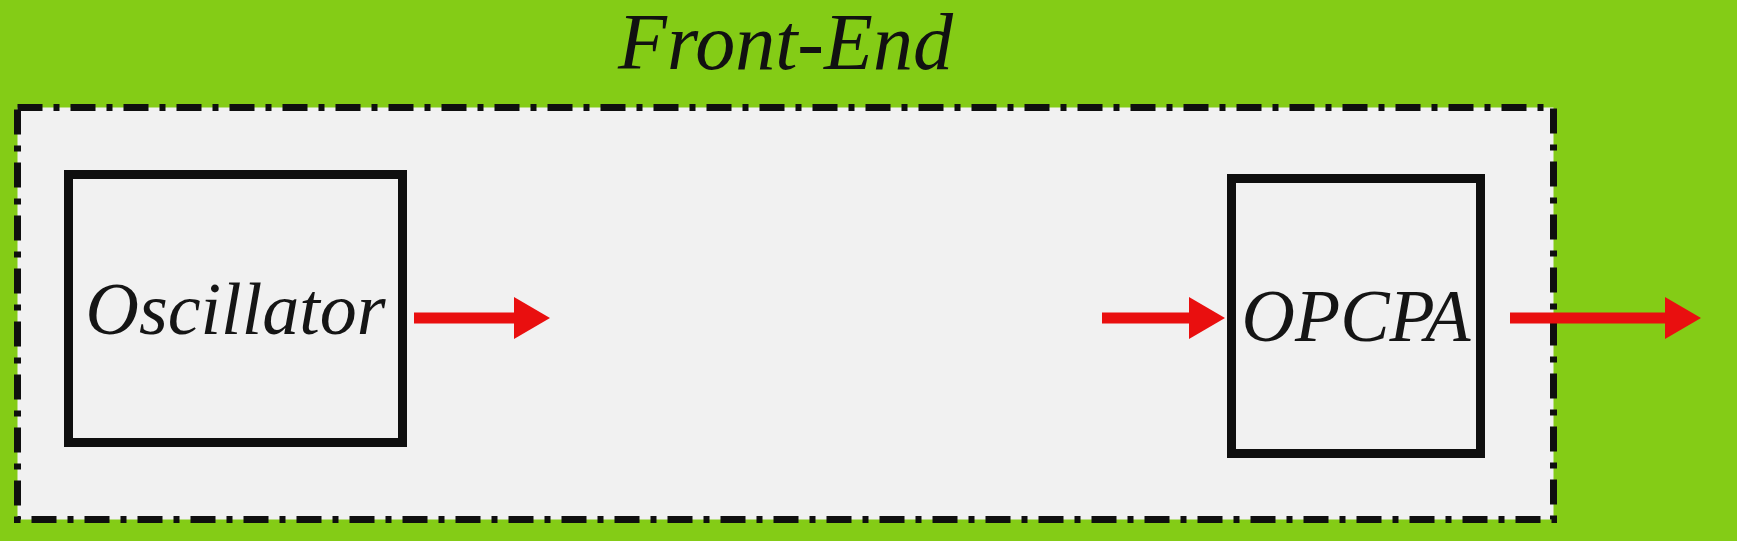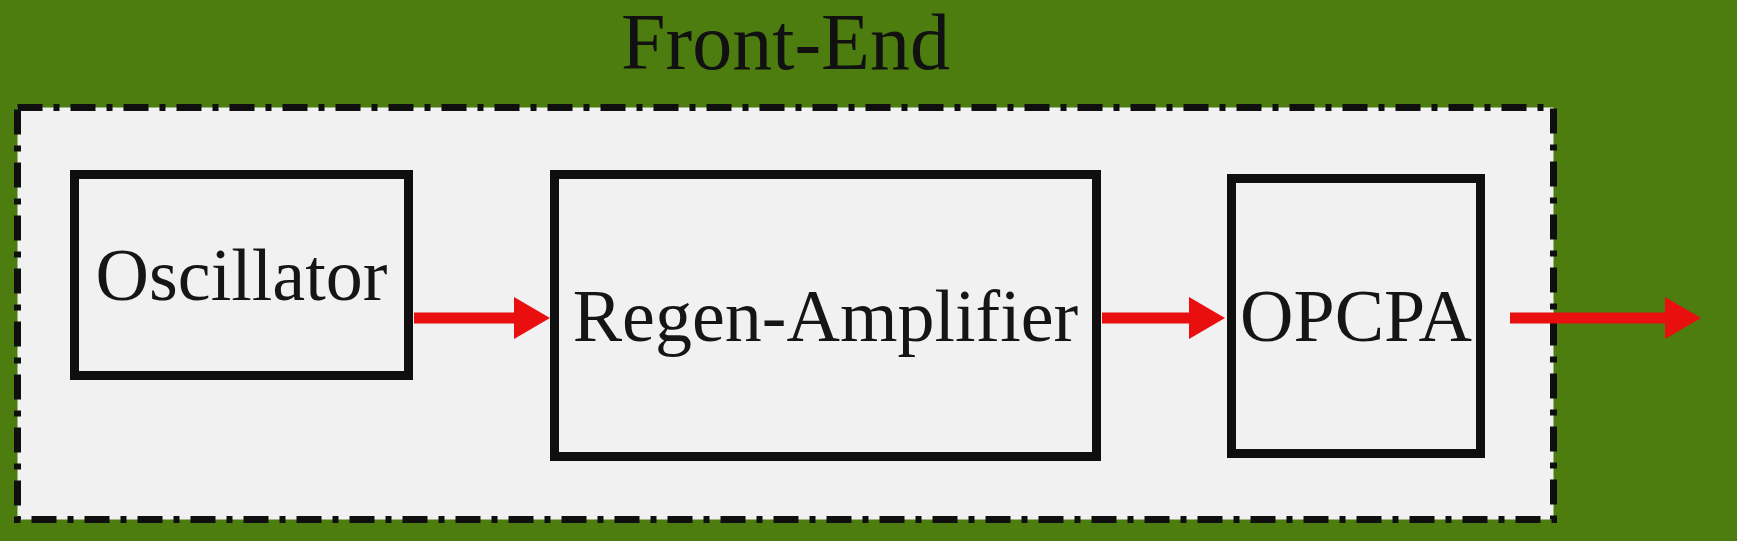--- a/index.html
+++ b/index.html
@@ -1,22 +1,23 @@
 <!DOCTYPE html>
 <html><head>
 <meta charset="utf-8">
 <style>
   html, body { margin: 0; padding: 0; background: #ffffff; }
   .canvas {
     position: relative;
     width: 1737px;
     height: 541px;
-    background: #4d7c0f;
+    background: #84cc16;
     overflow: hidden;
     font-family: "Liberation Serif", "DejaVu Serif", serif;
+    font-style: italic;
   }
   .title {
     position: absolute;
     left: 14px;
     top: 2px;
     width: 1543px;
     text-align: center;
     font-size: 80px;
     line-height: 1;
     color: #111111;
@@ -40,21 +41,21 @@
     border: 9px solid #0f0f0f;
     box-sizing: border-box;
     display: flex;
     align-items: center;
     justify-content: center;
     font-size: 74px;
     line-height: 1;
     color: #151515;
     white-space: nowrap;
   }
-  .block-oscillator { left: 70px;   top: 170px; width: 343px; height: 210px; }
+  .block-oscillator { left: 64px;   top: 170px; width: 343px; height: 277px; }
   .block-regen      { left: 550px;  top: 170px; width: 551px; height: 291px; }
   .block-opcpa      { left: 1227px; top: 174px; width: 258px; height: 284px; }
   .arrows {
     position: absolute;
     left: 0; top: 0;
     width: 1737px; height: 541px;
     pointer-events: none;
   }
 </style>
 </head>
@@ -67,23 +68,20 @@
   <div class="frame">
     <svg class="frame-border" viewBox="0 0 1543 419">
       <rect x="3.5" y="3.5" width="1536" height="412" fill="none" stroke-width="7" stroke-dasharray="25 11 6 11" stroke="#0f0f0f" style="fill: rgb(241, 241, 241);"></rect>
     </svg>
   </div>
 
   <div class="block block-oscillator">
     <span>Oscillator</span>
   </div>
 
-  <div class="block block-regen">
-    <span>Regen-Amplifier</span>
-  </div>
 
   <div class="block block-opcpa">
     <span>OPCPA</span>
   </div>
 
   <svg class="arrows" viewBox="0 0 1737 541">
 
     <g>
       <line x1="414" y1="318" x2="517" y2="318" stroke-width="11" stroke="#e90f0f"></line>
       <polygon points="514,297 514,339 550,318" fill="#e90f0f"></polygon>

